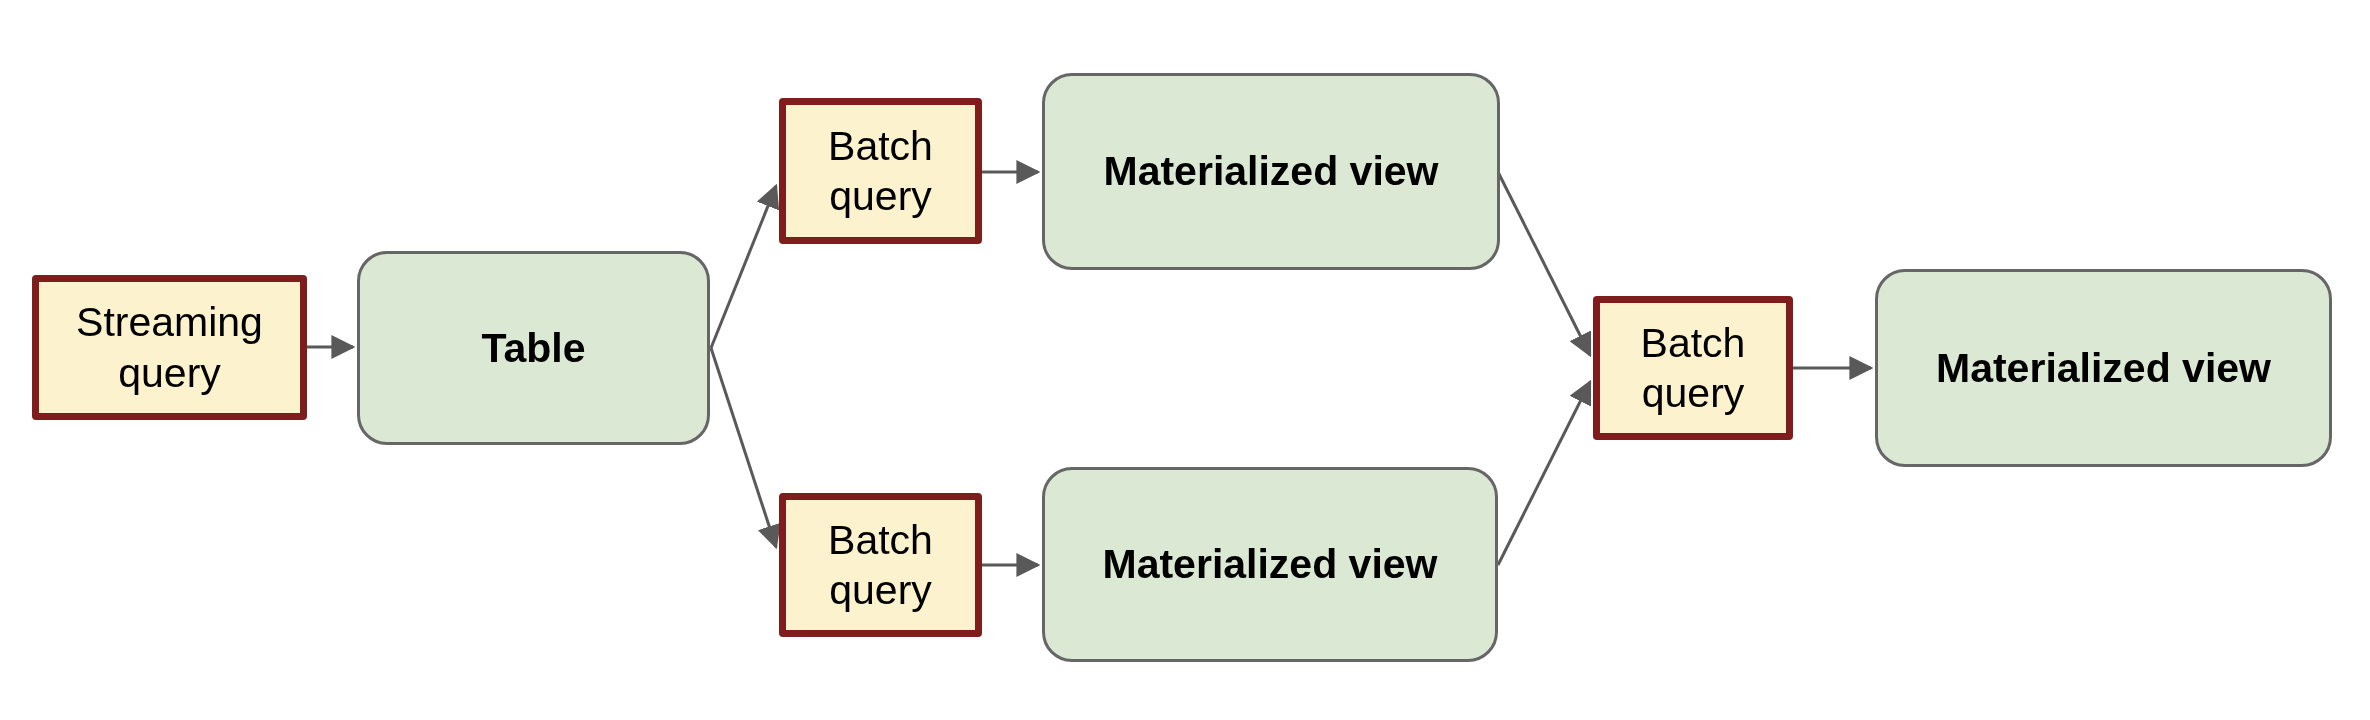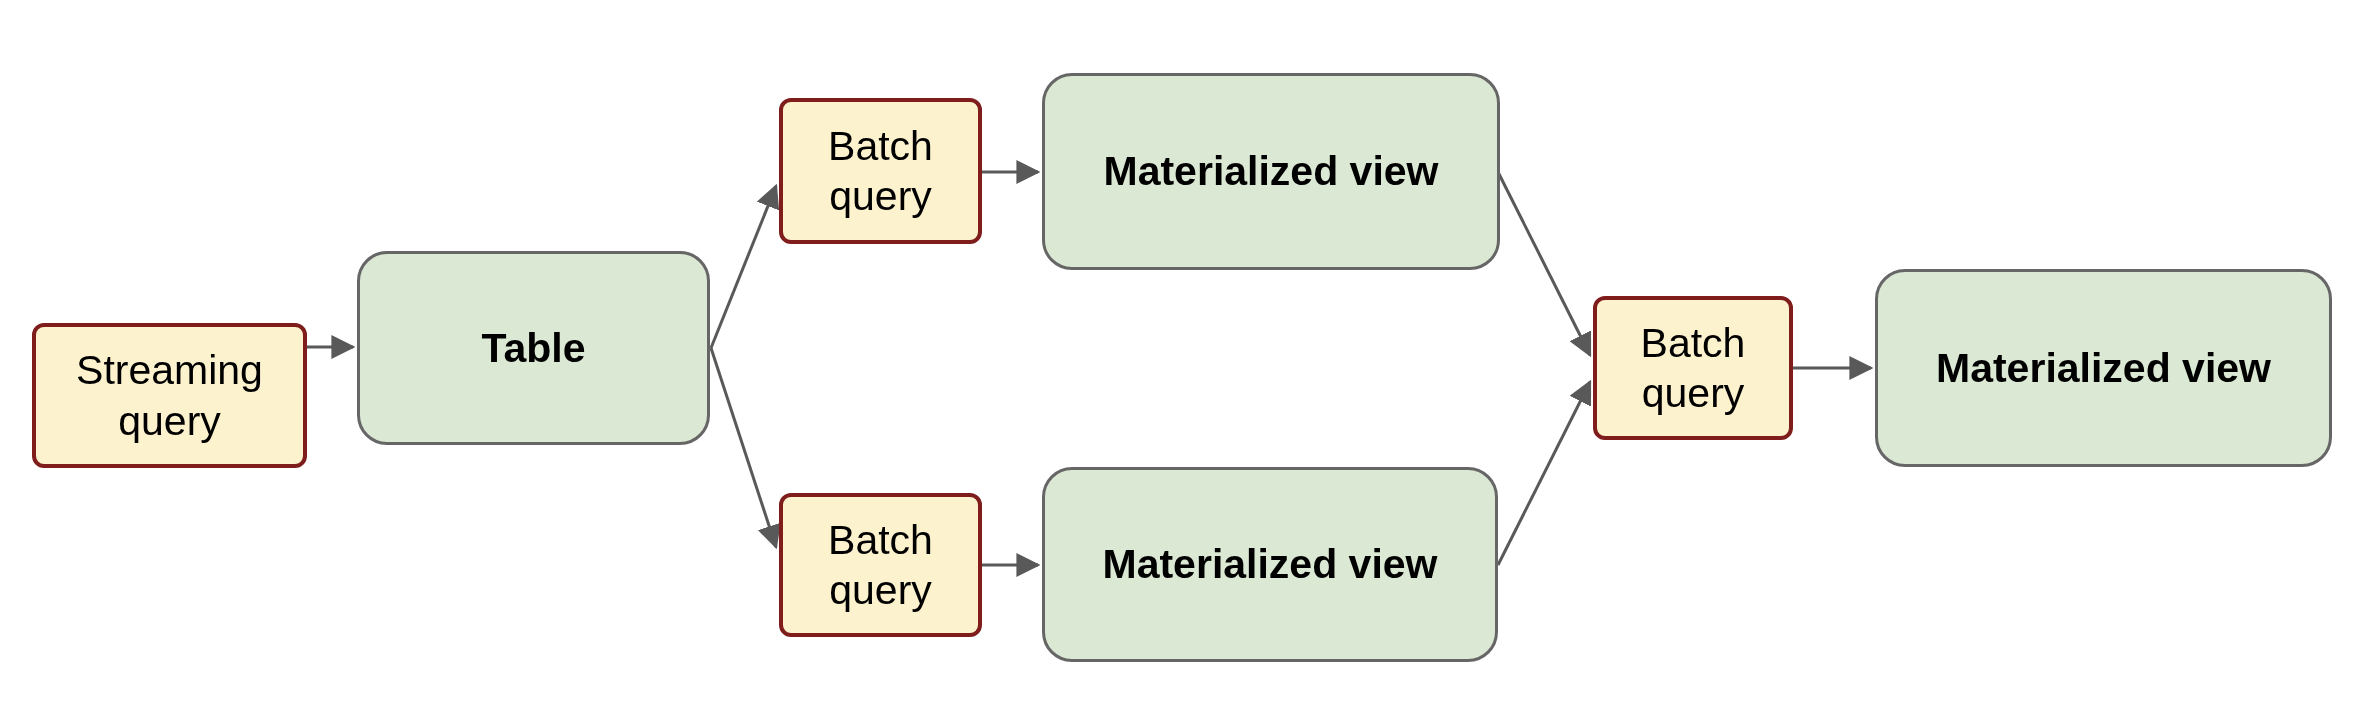--- a/index.html
+++ b/index.html
@@ -29,31 +29,31 @@
     justify-content: center;
     text-align: center;
     box-sizing: border-box;
     font-size: 41px;
     line-height: 1.22;
     color: #000000;
     padding: 0 10px;
   }
   .node.query {
     background: #fcf2cd;
-    border: 4px solid #7f1d1d;
-    border-radius: 12px;
+    border: 7px solid #7f1d1d;
+    border-radius: 4px;
   }
   .node.view {
     background: #dbe8d3;
     border: 3px solid #666666;
     border-radius: 30px;
     font-weight: bold;
   }
   
-  #n-streaming   { left: 32px;   top: 275px; width: 275px; height: 145px; margin-top: 48px; }
+  #n-streaming   { left: 32px;   top: 275px; width: 275px; height: 145px; }
   #n-table       { left: 357px;  top: 251px; width: 353px; height: 194px; }
   #n-bq-top      { left: 779px;  top: 98px;  width: 203px; height: 146px; }
   #n-mv-top      { left: 1042px; top: 73px;  width: 458px; height: 197px; }
   #n-bq-bottom   { left: 779px;  top: 493px; width: 203px; height: 144px; }
   #n-mv-bottom   { left: 1042px; top: 467px; width: 456px; height: 195px; }
   #n-bq-join     { left: 1593px; top: 296px; width: 200px; height: 144px; }
   #n-mv-final    { left: 1875px; top: 269px; width: 457px; height: 198px; }
 </style>
 </head>
 <body>

